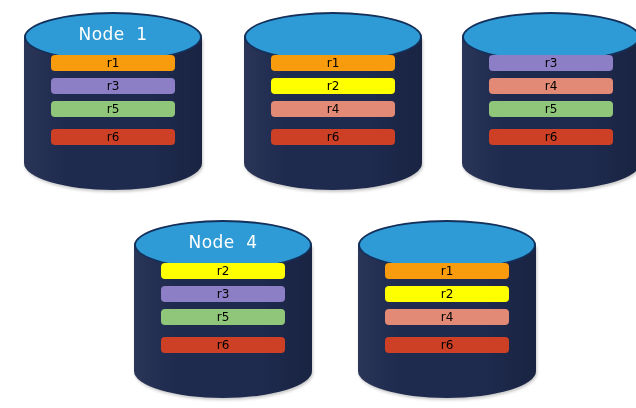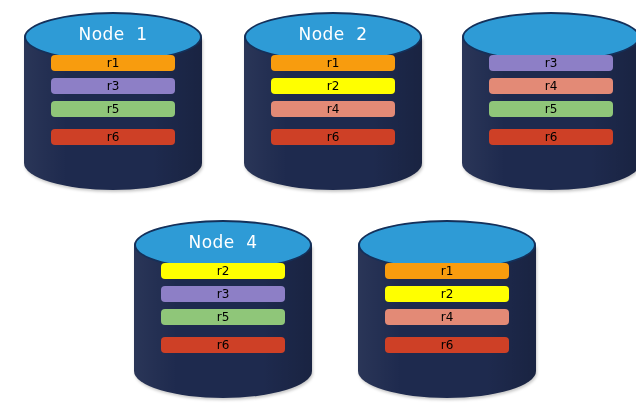--- a/index.html
+++ b/index.html
@@ -118,21 +118,20 @@
         <div class="replica" style="background: rgb(248, 156, 14); color: rgb(0, 0, 0);">r1</div>
         <div class="replica" style="background: rgb(141, 127, 198); color: rgb(0, 0, 0);">r3</div>
         <div class="replica" style="background: rgb(143, 198, 121); color: rgb(0, 0, 0);">r5</div>
         <div class="replica" style="background: rgb(206, 64, 38); color: rgb(0, 0, 0);">r6</div>
       </div>
     </div>
     <div class="node" style="left: 232px; top: 0px;">
       <div class="cyl-body" style="background: rgb(30, 42, 78);"></div>
       <div class="cyl-shade"></div>
       <div class="cyl-top" style="background: rgb(46, 155, 214); border-color: rgb(20, 48, 90);"></div>
-      <div class="node-label">Node  2</div>
       <div class="replica-list">
         <div class="replica" style="background: rgb(248, 156, 14); color: rgb(0, 0, 0);">r1</div>
         <div class="replica" style="background: rgb(255, 255, 0); color: rgb(0, 0, 0);">r2</div>
         <div class="replica" style="background: rgb(227, 138, 118); color: rgb(0, 0, 0);">r4</div>
         <div class="replica" style="background: rgb(206, 64, 38); color: rgb(0, 0, 0);">r6</div>
       </div>
     </div>
     <div class="node" style="left: 450px; top: 0px;">
       <div class="cyl-body" style="background: rgb(30, 42, 78);"></div>
       <div class="cyl-shade"></div>

